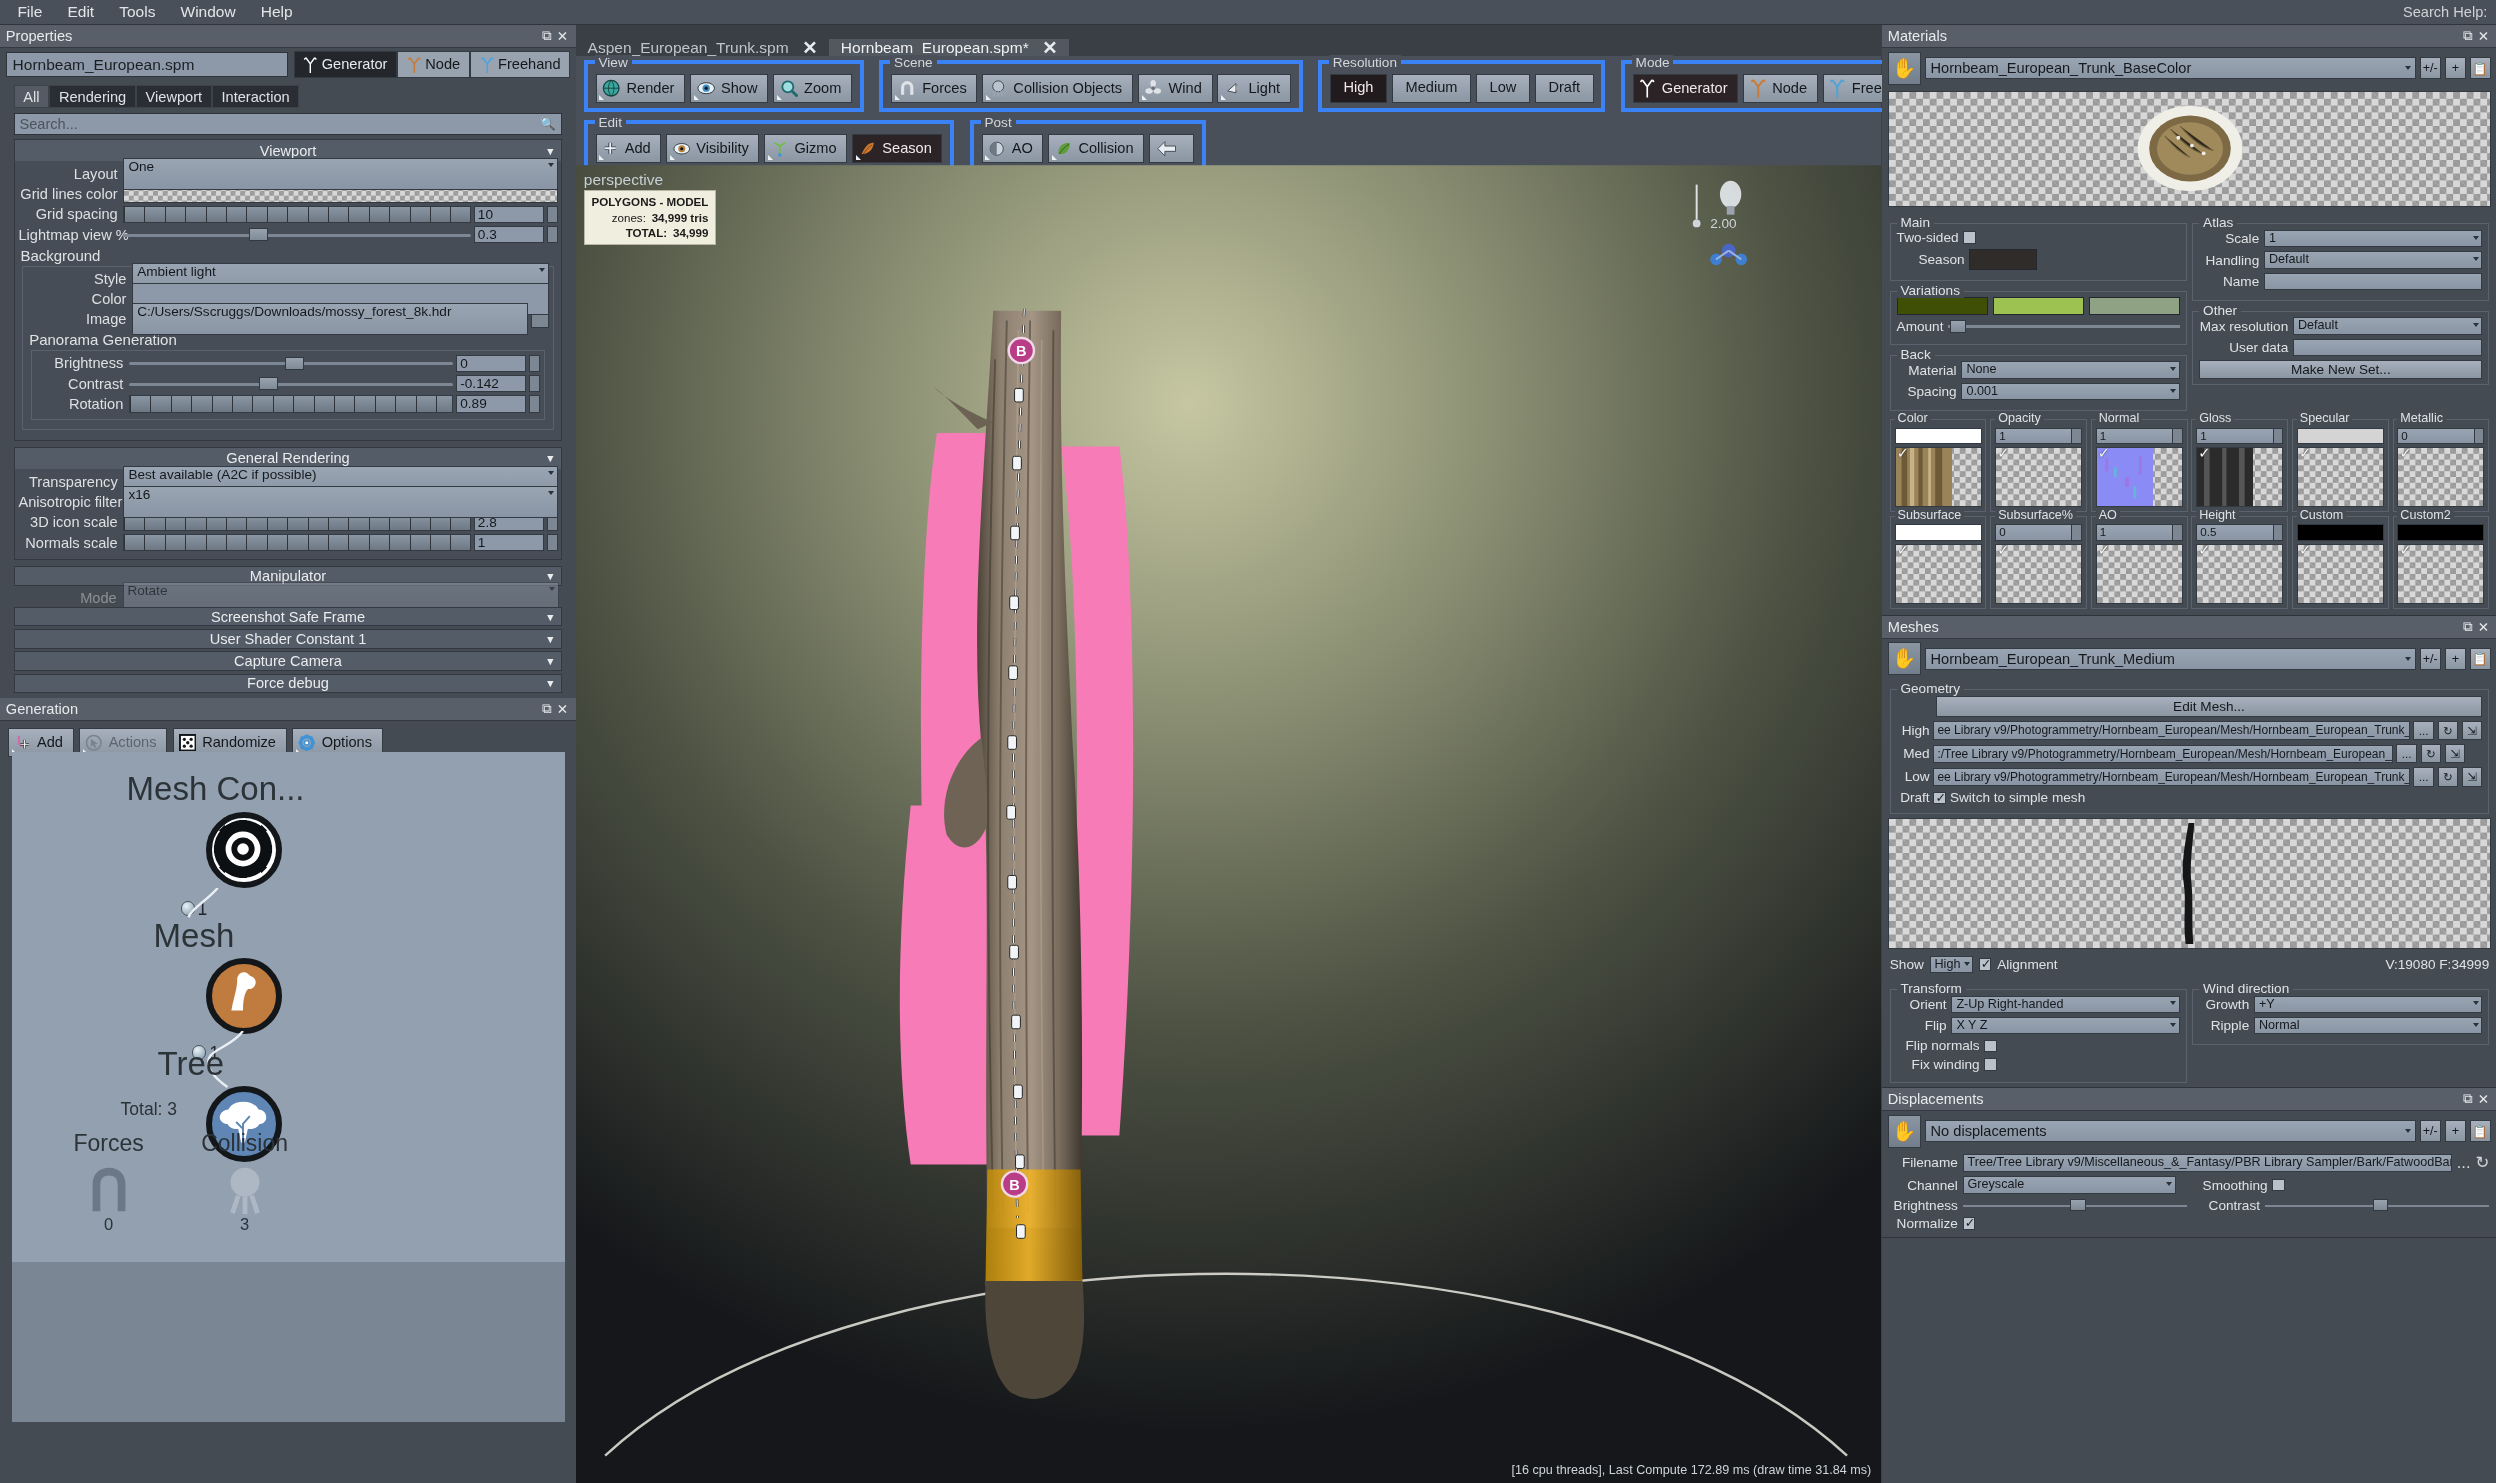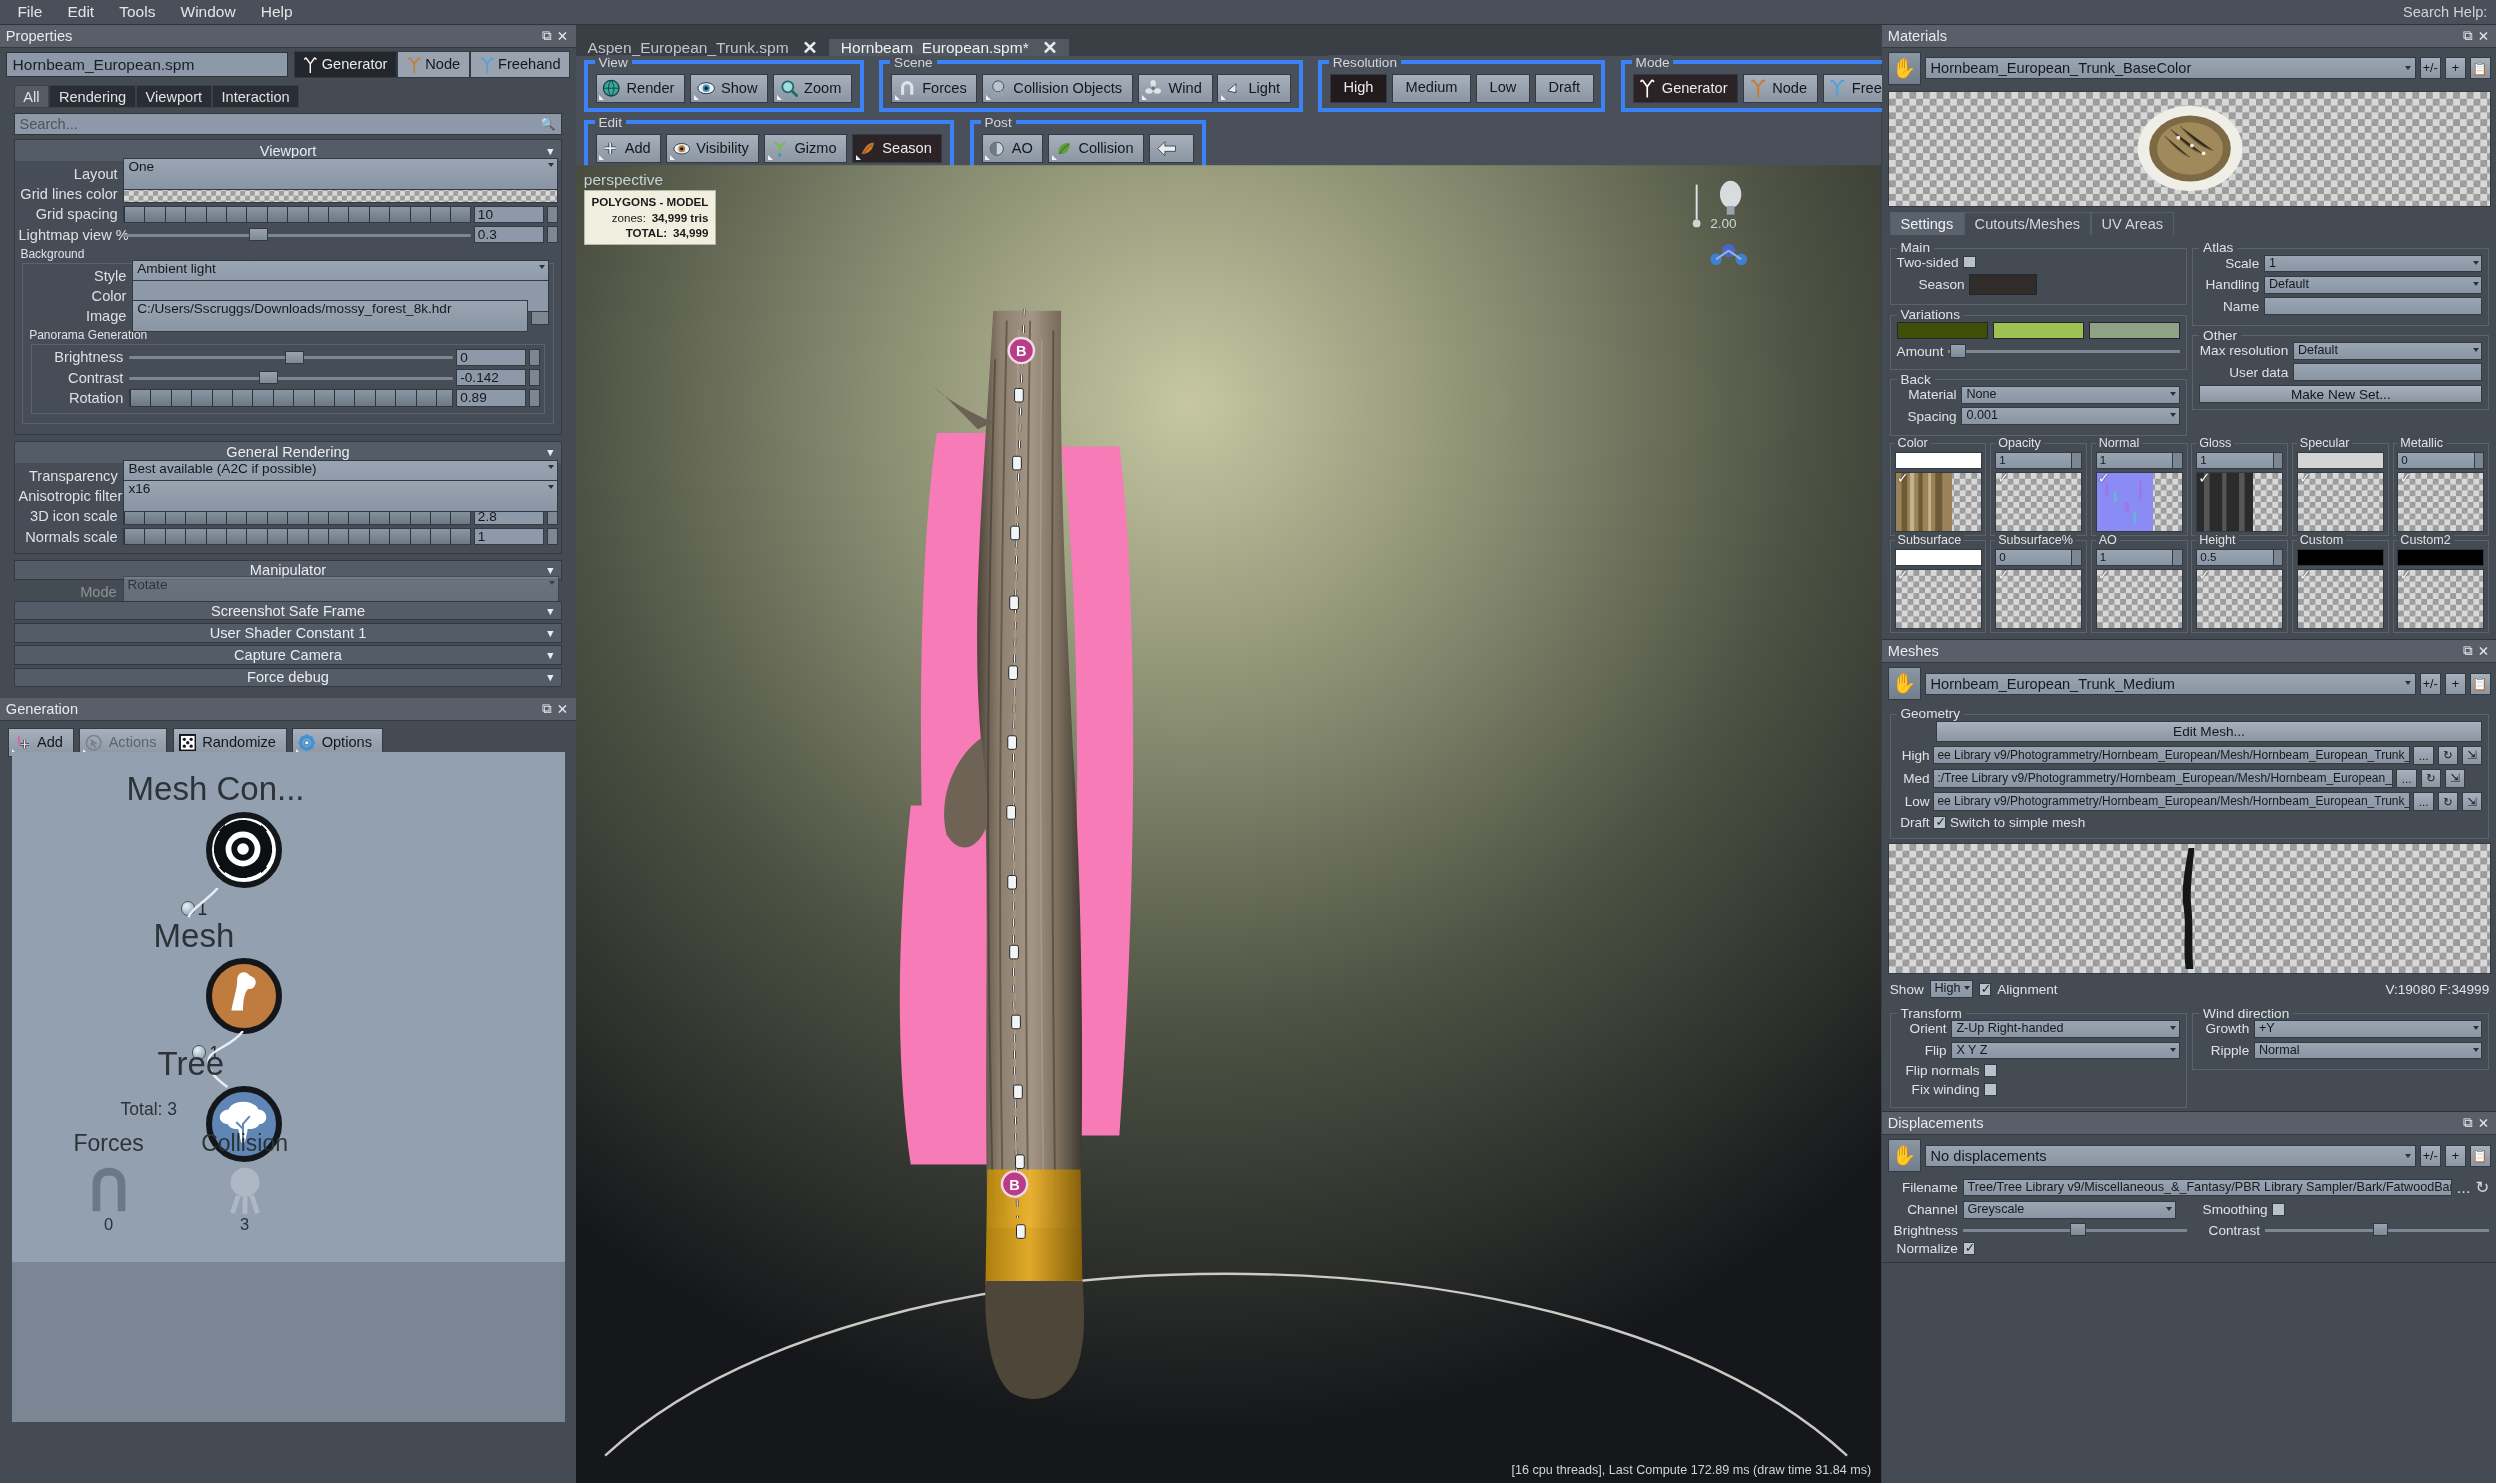--- a/index.html
+++ b/index.html
@@ -87,21 +87,21 @@
     background:
       repeating-linear-gradient(90deg,#2f343a 0 1px,transparent 1px 20.4px),
       linear-gradient(#8b96a4,#6d7884);
   }
   .slider { flex:1; height:17.5px; position:relative; }
   .slider .track { position:absolute; left:0; right:0; top:7.8px; height:2.9px; background:#7d8793; border-radius:1.9px;}
   .slider .knob { position:absolute; top:1.9px; width:19.4px; height:13.6px; background:linear-gradient(#99a3b0,#7f8a97); border:1px solid #333940;}
   .num { width: 70px; height:17.5px; background:#8d99a8; border:1px solid #343a42; color:#14181c; font-size:13.6px; padding:0 2.9px; line-height:15.5px;}
   .spin { width:10.7px; height:17.5px; background:#7d8793; border:1px solid #343a42; display:flex; flex-direction:column; }
   .spin i { flex:1; display:block; }
-  .sub-legend { font-size: 12px; color:#dfe2e5; margin: 2.9px 0 1.9px 1.9px; }
+  .sub-legend { font-size: 15px; color:#dfe2e5; margin: 2.9px 0 1.9px 1.9px; }
   .fieldset { border:1px solid #5a626d; border-top: none; margin: 0 3.9px 4.9px 3.9px; padding: 3.9px 3.9px 3.9px 3.9px; position:relative;}
   .fsline { border-top:1px solid #5a626d; position:absolute; top:0; left:0; right:0; }
 
   .collapsed-bar {
     margin: 0 13.6px 2.9px 13.6px; background:#545c67; height:19.4px; display:flex; align-items:center;
     justify-content:center; font-size:14.6px; color:#eaecee; border:1px solid #343941; position:relative;
   }
   .collapsed-bar .caret { position:absolute; right:5.8px; font-size:10.7px;}
 
   
@@ -933,25 +933,20 @@
             <path d="M44 40c8 10 16 18 26 22M50 33c10 12 22 22 34 26M60 30c10 12 22 22 34 25"></path>
           </g>
           <g fill="#efeee7">
               <circle cx="58" cy="42" r="2"></circle>
               <circle cx="72" cy="50" r="2"></circle>
               <circle cx="84" cy="58" r="2"></circle>
             </g>
         </svg>
       </div>
 
-      <div class="mtabs">
-        <div class="mtab active">Settings</div>
-        <div class="mtab">Cutouts/Meshes</div>
-        <div class="mtab">UV Areas</div>
-      </div>
 
       <div class="twocol">
         <div class="col">
           <div class="fs2">
             <span class="lg">Main</span>
             <div class="r2">
               <span class="lb">Two-sided</span>
               <span class="cb"></span>
             </div>
             <div class="r2">

